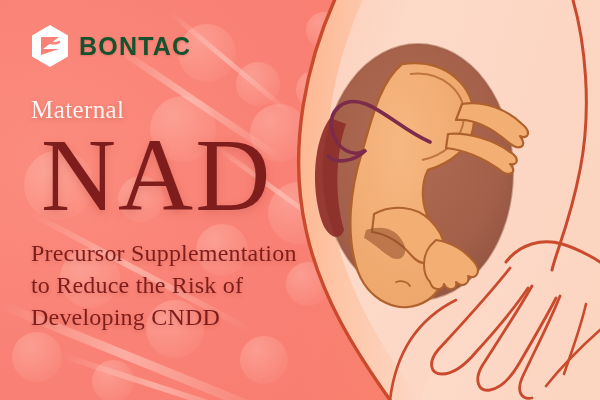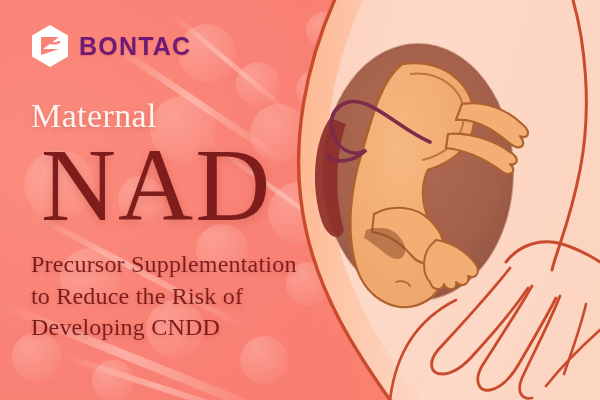--- a/index.html
+++ b/index.html
@@ -57,34 +57,34 @@
     left:30px; top:24px;
     display:flex; align-items:center; gap:9px;
     z-index:6;
   }
   #logo .mark { width:40px; height:44px; flex:0 0 auto; }
   #logo .wordmark {
     font-family:"Liberation Sans", sans-serif;
     font-weight:bold;
     font-size:25px;
     letter-spacing:1.2px;
-    color:#701a75;
+    color:#14532d;
     text-shadow:0 1px 2px rgba(170,60,45,.28);
     line-height:1;
   }
 
   
   #headline {
     position:absolute;
     left:31px; top:96px;
     z-index:6;
     width:360px;
   }
   .h-maternal {
-    font-size:34px;
+    font-size:25px;
     color:#fdf3ef;
     letter-spacing:.4px;
     line-height:1.15;
     text-shadow:0 2px 4px rgba(168,62,48,.30);
   }
   .h-nad {
     font-size:104px;
     line-height:.88;
     color:#7f1d1d;
     letter-spacing:2px;

